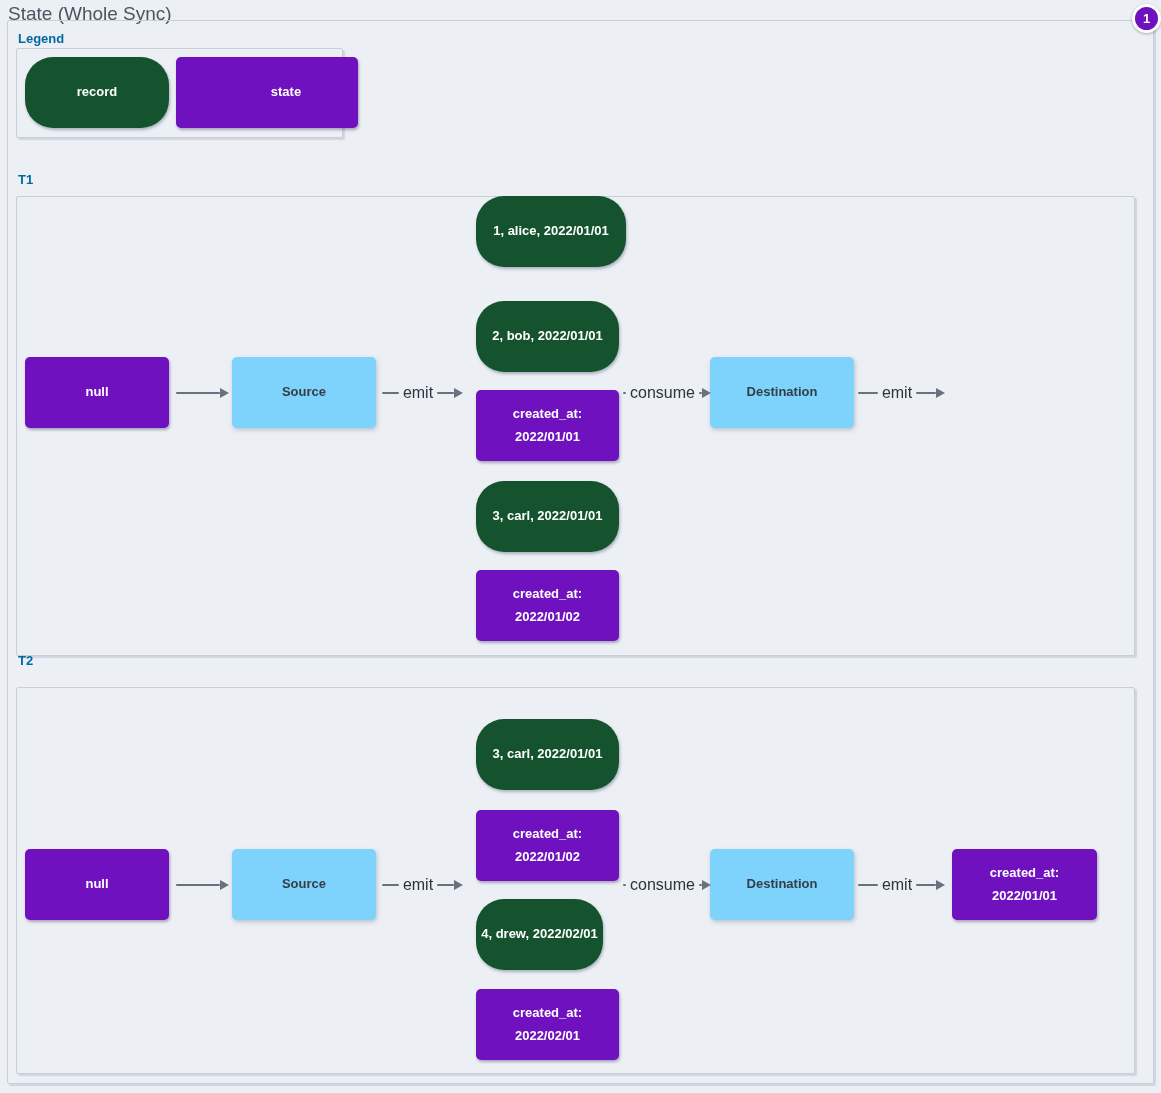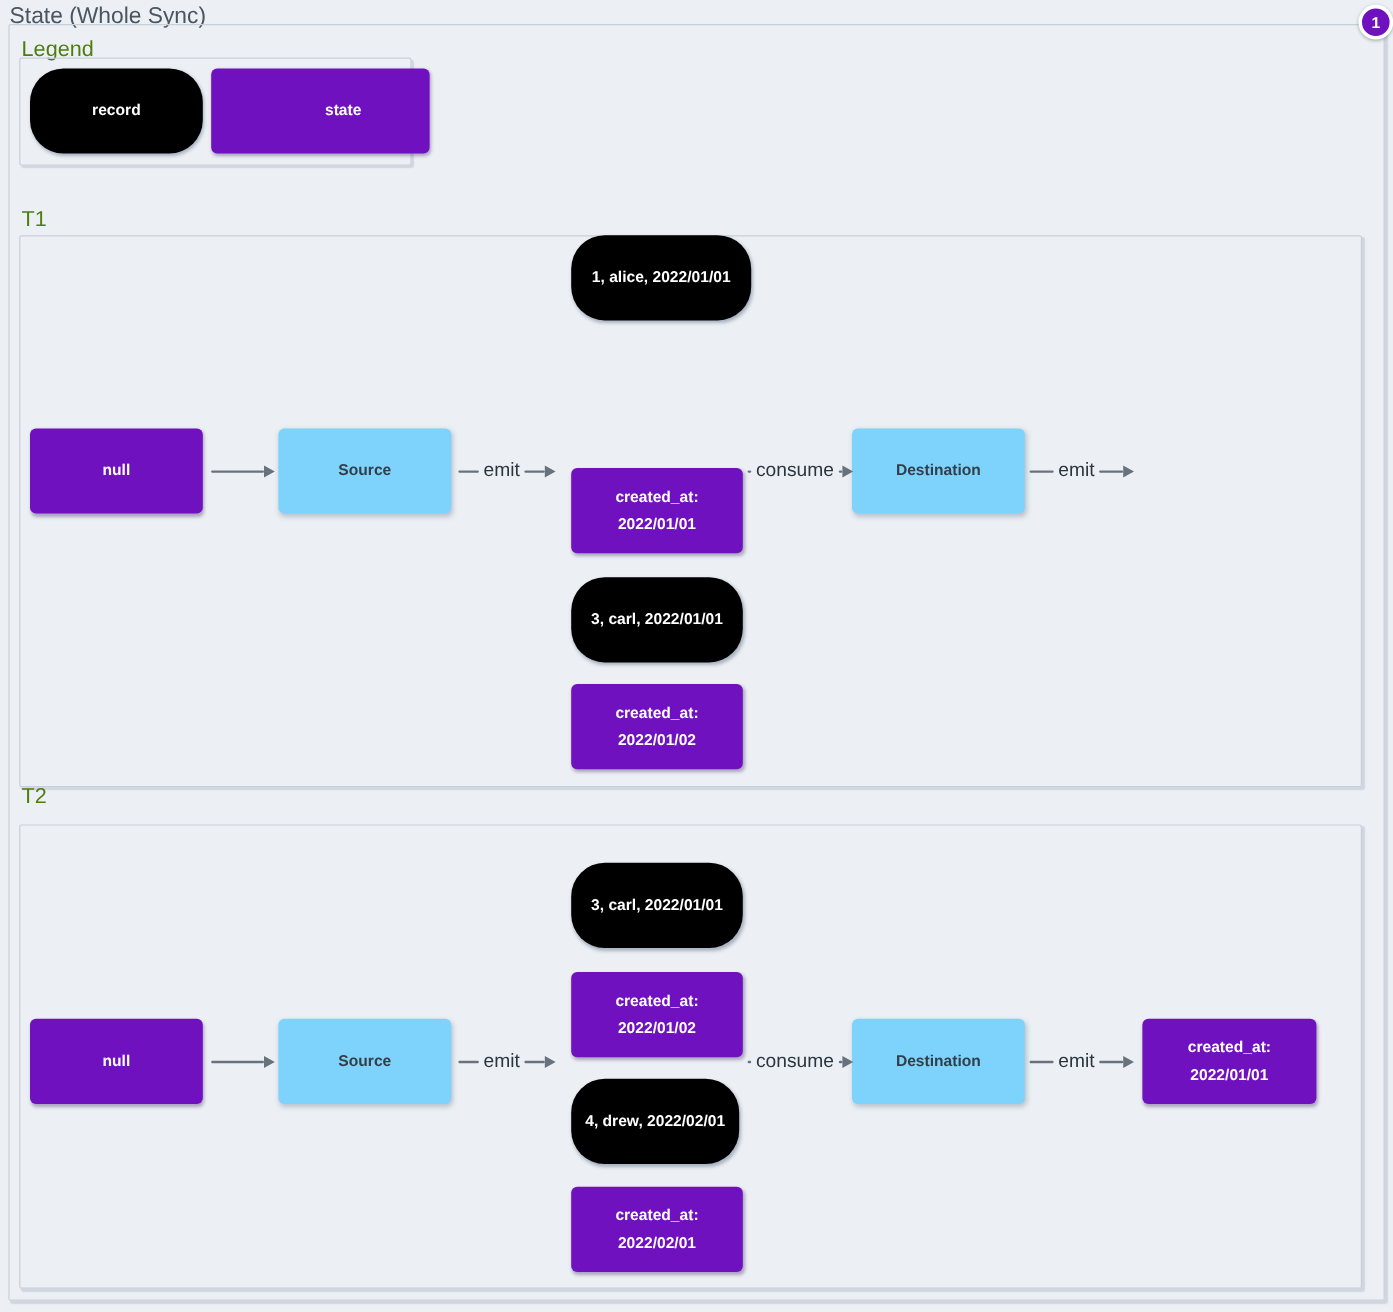--- a/index.html
+++ b/index.html
@@ -14,36 +14,37 @@
   
   .cluster{
     position:absolute;
     border:1px solid #c7cfd9;
     border-radius:2px;
     box-shadow:2px 2px 1px rgba(188,197,211,.6);
     background:transparent;
   }
   .cluster-label{
     position:absolute;
-    font-size:18px;
-    color:#4d7c0f;
+    font-size:13px;
+    color:#0369a1;
+    font-weight:bold;
   }
 
   
   .node{
     position:absolute;
     width:144px;height:71px;
     border-radius:5px;
     display:flex;align-items:center;justify-content:center;
     text-align:center;
     font-size:13px;font-weight:600;
     white-space:pre-line;
     line-height:1.7;
   }
-  .node.record{background:#000000;color:#ffffff;box-shadow:1px 2px 3px rgba(40,60,95,.35);border-radius:28px;}
+  .node.record{background:#14532d;color:#ffffff;box-shadow:1px 2px 3px rgba(40,60,95,.35);border-radius:28px;}
   .node.state{background:#7011bf;color:#ffffff;box-shadow:1px 2px 3px rgba(45,18,85,.35);}
   .node.plain{background:#7dd3fc;color:#343e48;box-shadow:1px 2px 4px rgba(125,138,160,.45);}
 
   
   .edge{
     position:absolute;
     display:flex;align-items:center;
     height:20px;
     transform:translateY(-50%);
   }
@@ -96,20 +97,21 @@
   <div class="node state" style="left:176px;top:57px;padding-left:38px;">state</div>
 
   <div class="cluster-label" style="left:18px;top:172px;">T1</div>
   <div class="cluster" style="left:16px;top:196px;width:1117px;height:458px;"></div>
 
   <div class="node state" style="left:25px;top:357px;">null</div>
   <div class="node plain" style="left:232px;top:357px;">Source</div>
   <div class="node plain" style="left:710px;top:357px;">Destination</div>
 
   <div class="node record" style="left:476px;top:196px;width:150px;">1, alice, 2022/01/01</div>
+  <div class="node record" style="left:476px;top:301px;width:143px;">2, bob, 2022/01/01</div>
   <div class="node state" style="left:476px;top:390px;width:143px;">created_at:
 2022/01/01</div>
   <div class="node record" style="left:476px;top:481px;width:143px;">3, carl, 2022/01/01</div>
   <div class="node state" style="left:476px;top:570px;width:143px;">created_at:
 2022/01/02</div>
 
   <div class="edge" style="left:176px;top:393px;width:53px;">
     <div class="seg"></div>
     <div class="head"></div>
   </div>
@@ -137,21 +139,21 @@
 
   <div class="node state" style="left:25px;top:849px;">null</div>
   <div class="node plain" style="left:232px;top:849px;">Source</div>
   <div class="node plain" style="left:710px;top:849px;">Destination</div>
   <div class="node state" style="left:952px;top:849px;width:145px;">created_at:
 2022/01/01</div>
 
   <div class="node record" style="left:476px;top:719px;width:143px;">3, carl, 2022/01/01</div>
   <div class="node state" style="left:476px;top:810px;width:143px;">created_at:
 2022/01/02</div>
-  <div class="node record" style="left:476px;top:899px;width:140px;">4, drew, 2022/02/01</div>
+  <div class="node record" style="left:476px;top:899px;width:127px;">4, drew, 2022/02/01</div>
   <div class="node state" style="left:476px;top:989px;width:143px;">created_at:
 2022/02/01</div>
 
   <div class="edge" style="left:176px;top:885px;width:53px;">
     <div class="seg"></div>
     <div class="head"></div>
   </div>
   <div class="edge" style="left:382px;top:885px;width:81px;">
     <div class="seg"></div>
     <div class="elabel">emit</div>

